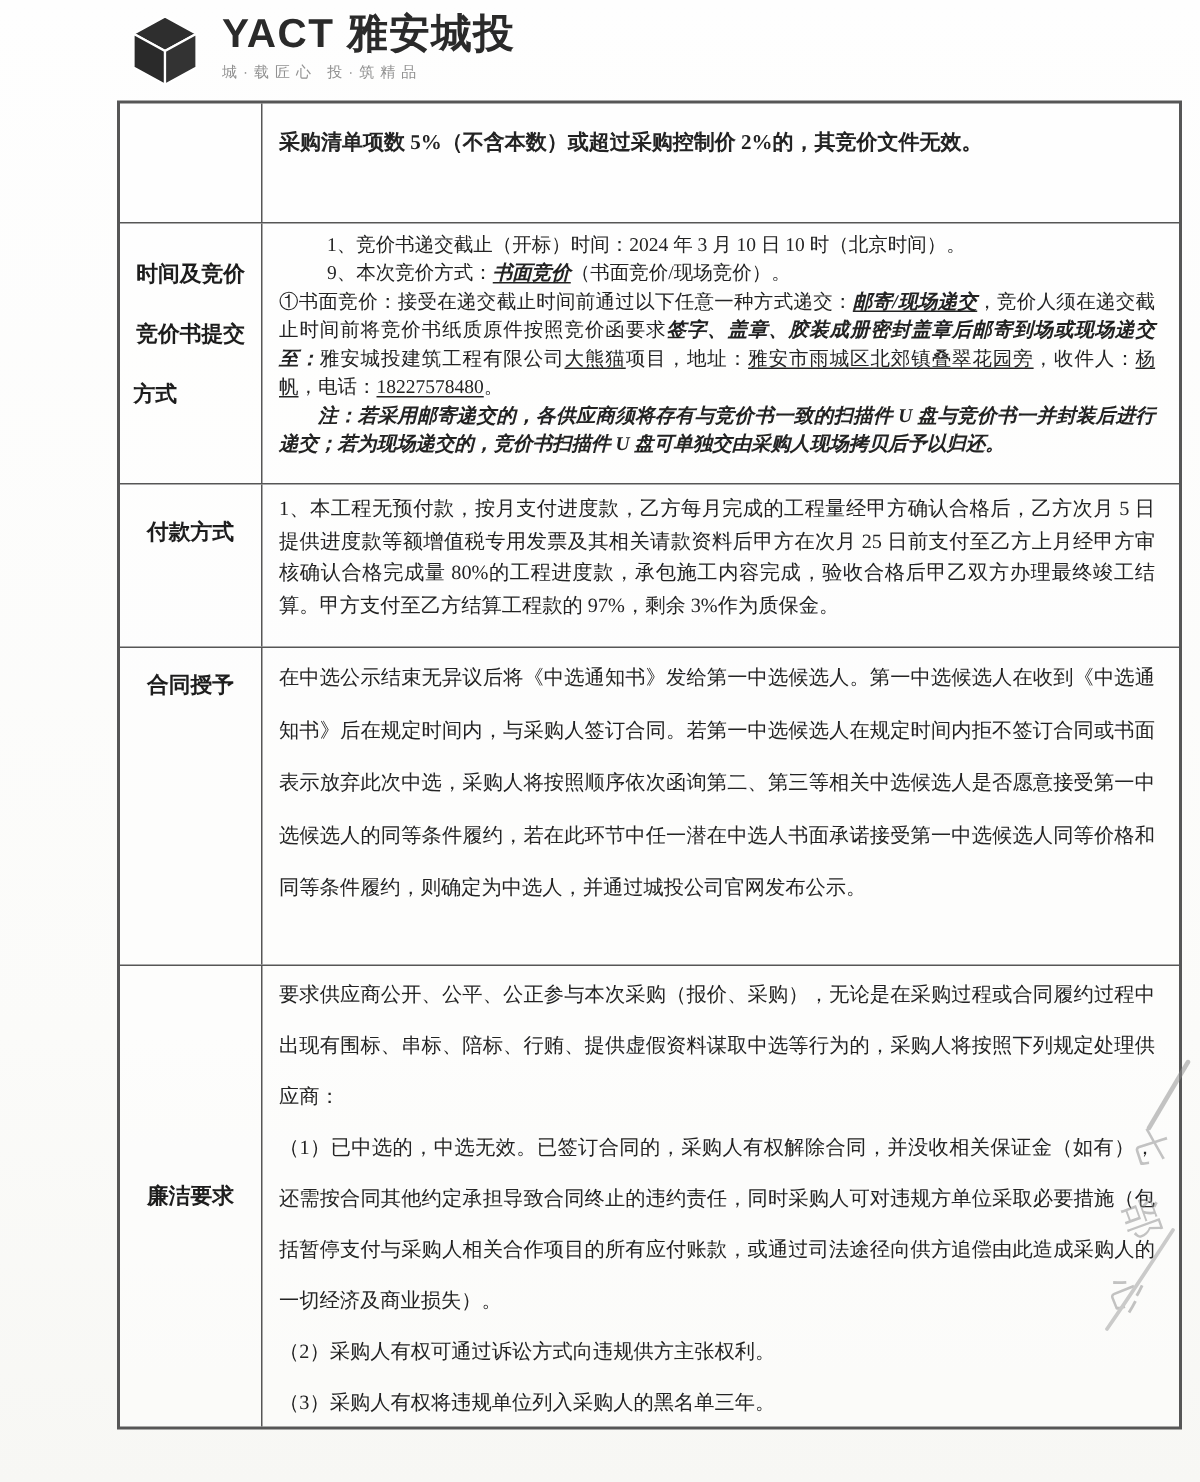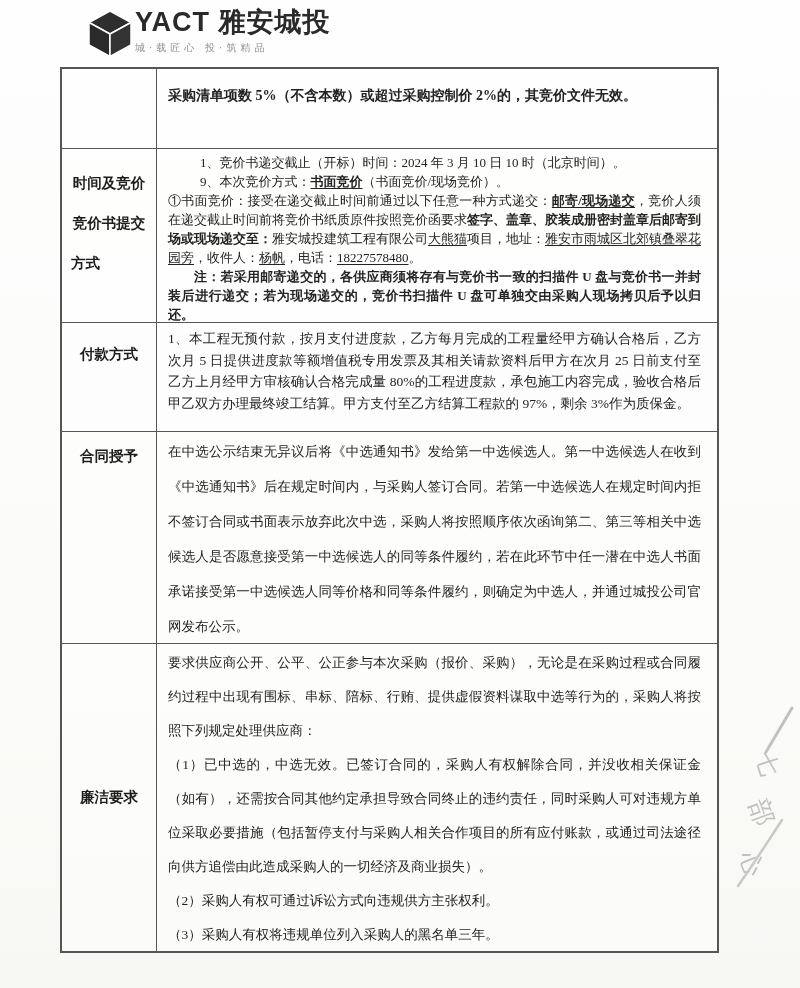--- a/index.html
+++ b/index.html
@@ -4,34 +4,34 @@
 <style>
   * { margin:0; padding:0; box-sizing:border-box; }
   html,body { width:800px; background:#ffffff; }
   .page {
     position:relative; width:800px; height:988px; overflow:hidden;
     background:linear-gradient(180deg,#fefefe 0%,#fbfbf9 70%,#f7f7f4 100%);
     font-family:"Liberation Serif", serif;
     color:#222222;
   }
   
-  .header { position:absolute; left:85px; top:6px; display:flex; align-items:flex-start; }
+  .header { position:absolute; left:85px; top:6px; display:flex; align-items:flex-start; gap:13px; }
   .cube { width:50px; height:50px; margin-top:2px; }
   .brand-block { display:flex; flex-direction:column; }
   .brand {
     font-family:"Liberation Sans", sans-serif;
     font-weight:700; font-size:27px; letter-spacing:1px; color:#2a2a2a; line-height:32px;
   }
   .tagline {
     font-family:"Liberation Sans", sans-serif;
     font-size:10px; color:#919191; letter-spacing:4px; margin-top:3px;
   }
   
   .doc-table {
-    position:absolute; left:60px; top:67px; width:659px;
+    position:absolute; left:78px; top:67px; width:710px;
     border:2px solid #565656;
     background:rgba(255,255,255,0.45);
   }
   .row { display:grid; grid-template-columns:95px 1fr; }
   .row + .row { border-top:1.5px solid #565656; }
   .cell-label {
     border-right:1.5px solid #565656;
     font-weight:700; font-size:14.5px; color:#1d1d1d;
     text-align:center; overflow:hidden;
   }
@@ -45,21 +45,21 @@
   .label-lines { padding-top:14px; }
   .label-lines .ll { line-height:40px; }
   .label-mid { padding-top:22px; }
   .label-top { padding-top:15px; }
   .label-center { display:flex; align-items:center; justify-content:center; }
 
   .r1-text { padding-top:17px; font-weight:700; font-size:14px; line-height:20px; }
 
   .r2 { font-size:13px; line-height:19px; padding-top:4px; text-align:justify; }
   .r2 .line { white-space:nowrap;margin-left:32px; }
-  .b { font-weight:700; }
+  .b { font-weight:700;font-style:italic; }
   .u { text-decoration:underline; text-underline-offset:2px; }
 
   .r3 { font-size:13.5px; line-height:21.5px; padding-top:5px; text-align:justify; }
   .r4 { font-size:13.5px; line-height:35px; padding-top:2px; text-align:justify; }
   .r5 { font-size:13.5px; line-height:34px; padding-top:2px; text-align:justify; }
   .note-indent { text-indent:2em; }
 
   
   .margin-mark {
     position:absolute; left:736px; top:700px; width:62px; height:190px;

